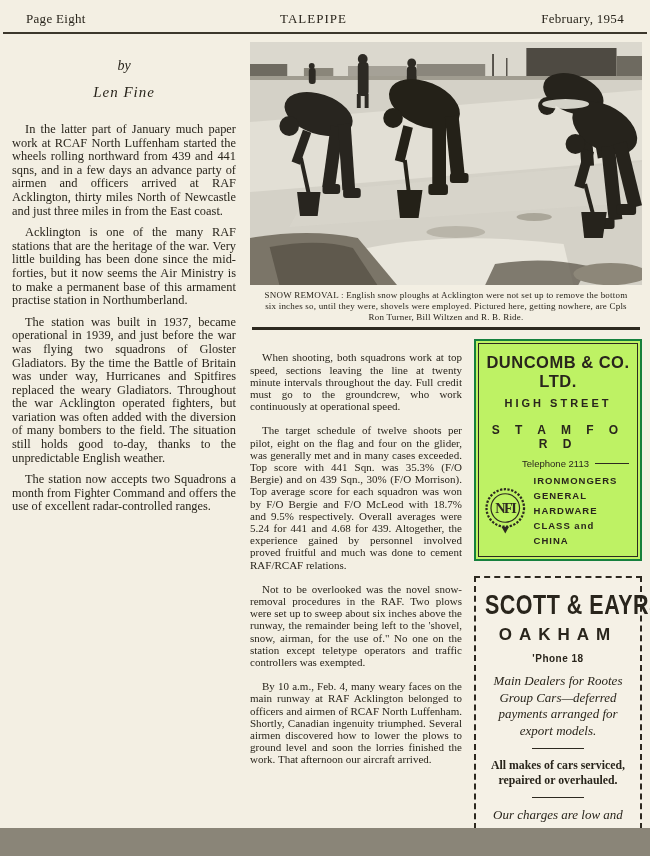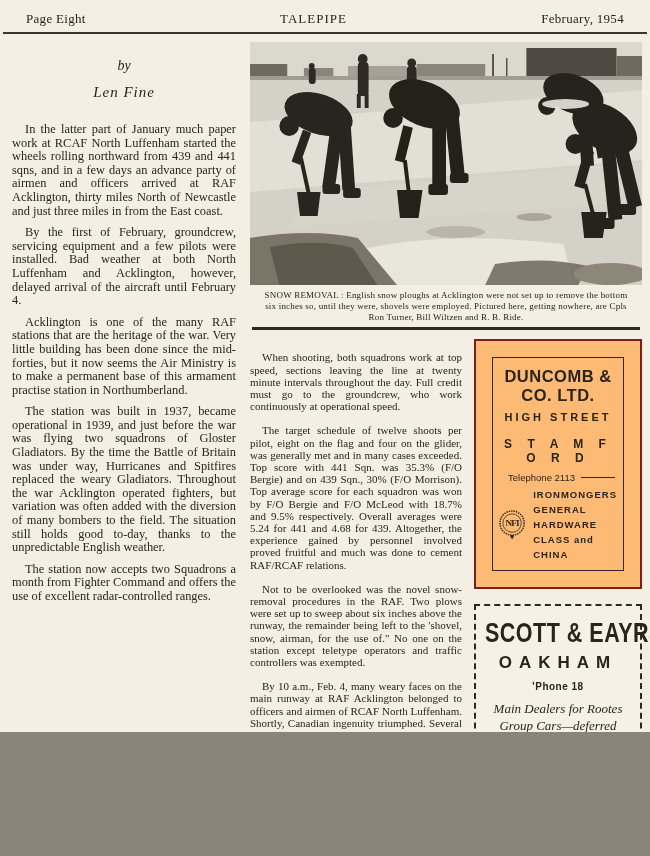--- a/index.html
+++ b/index.html
@@ -1,17 +1,17 @@
 <!DOCTYPE html>
 <html><head>
 <meta charset="utf-8">
 <style>
   html,body{margin:0;padding:0;background:#8a8578;}
   .page{
-    width:650px;height:732px;margin:0 auto;background:#f3efe3;color:#29251c;
+    width:650px;height:828px;margin:0 auto;background:#f3efe3;color:#29251c;
     font-family:"Liberation Serif", serif;position:relative;overflow:hidden;box-sizing:border-box;
   }
   
   .masthead{display:flex;justify-content:space-between;align-items:baseline;
     padding:11px 26px 3px 26px;font-size:13px;letter-spacing:.3px;}
   .masthead .mid{letter-spacing:1px;}
   .head-rule{border:0;border-top:2px solid #3b372c;margin:2px 3px 0 3px;}
   
   .content{display:flex;gap:10px;padding:8px 8px 0 8px;}
   .left-col{width:224px;flex:none;padding:0 4px;}
@@ -30,21 +30,21 @@
   
   figure{margin:0;}
   figure svg{display:block;width:100%;height:243px;}
   figcaption{font-weight:normal;font-size:9px;line-height:10.8px;text-align:center;
     padding:5px 10px 3px 10px;letter-spacing:.2px;}
   .rule-heavy{border:0;border-top:3px solid #2d2920;margin:2px 2px 9px 2px;}
   .two-col{display:flex;gap:12px;}
   .mid-col{width:212px;flex:none;}
   .ads-col{flex:1;min-width:0;}
   
-  .ad-duncomb{border:2px solid #7f1d1d;padding:16px;background:#fdba74;}
+  .ad-duncomb{border:2px solid #15803d;padding:2px;background:#bef264;}
   .ad-duncomb .inner{border:1px solid #2d2920;padding:9px 6px 8px;
     font-family:"Liberation Sans", sans-serif;}
   .dc-name{text-align:center;font-weight:bold;font-size:16.5px;letter-spacing:.5px;}
   .dc-street{text-align:center;font-weight:bold;font-size:11px;letter-spacing:3px;margin-top:6px;}
   .dc-town{text-align:center;font-size:12px;letter-spacing:6px;margin-top:14px;font-weight:bold;}
   .dc-phone-row{display:flex;align-items:center;justify-content:flex-end;gap:6px;
     font-size:9.5px;margin-top:7px;padding-right:2px;}
   .dc-dash{width:34px;border-top:1.5px solid #2d2920;}
   .dc-bottom{display:flex;align-items:center;gap:8px;margin-top:4px;}
   .dc-lines{font-weight:bold;font-size:9.5px;line-height:15px;letter-spacing:1px;}
@@ -75,21 +75,20 @@
     <span>February, 1954</span>
   </div>
   <hr class="head-rule">
 
   <div class="content">
 
     <div class="left-col">
       <div class="byline-by">by</div>
       <div class="byline-author">Len Fine</div>
       <p>In the latter part of January much paper work at RCAF North Luffenham started the wheels rolling northward from 439 and 441 sqns, and in a few days an advance party of airmen and officers arrived at RAF Acklington, thirty miles North of Newcastle and just three miles in from the East coast.</p>
-      <p>By the first of February, groundcrew, servicing equipment and a few pilots were installed.  Bad weather at both North Luffenham and Acklington, however, delayed arrival of the aircraft until February 4.</p>
       <p>Acklington is one of the many RAF stations that are the heritage of the war.  Very little building has been done since the mid-forties, but it now seems the Air Ministry is to make a permanent base of this armament practise station in Northumberland.</p>
       <p>The station was built in 1937, became operational in 1939, and just before the war was flying two squadrons of Gloster Gladiators. By the time the Battle of Britain was under way, Hurricanes and Spitfires replaced the weary Gladiators. Throughout the war Acklington operated fighters, but variation was often added with the diversion of many bombers to the field.  The situation still holds good to-day, thanks to the unpredictable English weather.</p>
       <p>The station now accepts two Squadrons a month from Fighter Command and offers the use of excellent radar-controlled ranges.</p>
     </div>
 
     <div class="right-area">
 
       <figure>
         <svg viewBox="0 0 400 243" preserveAspectRatio="none">
           <rect width="400" height="243" fill="#d4d1c7"></rect>

